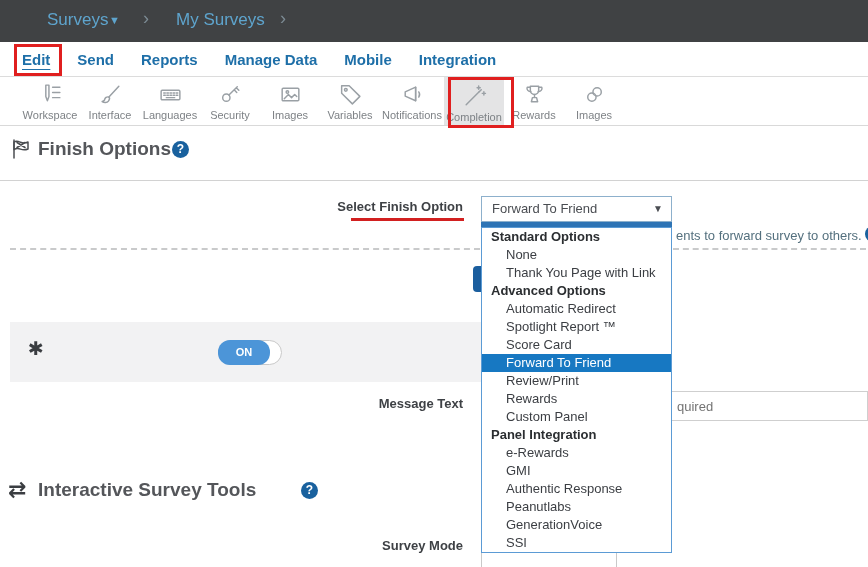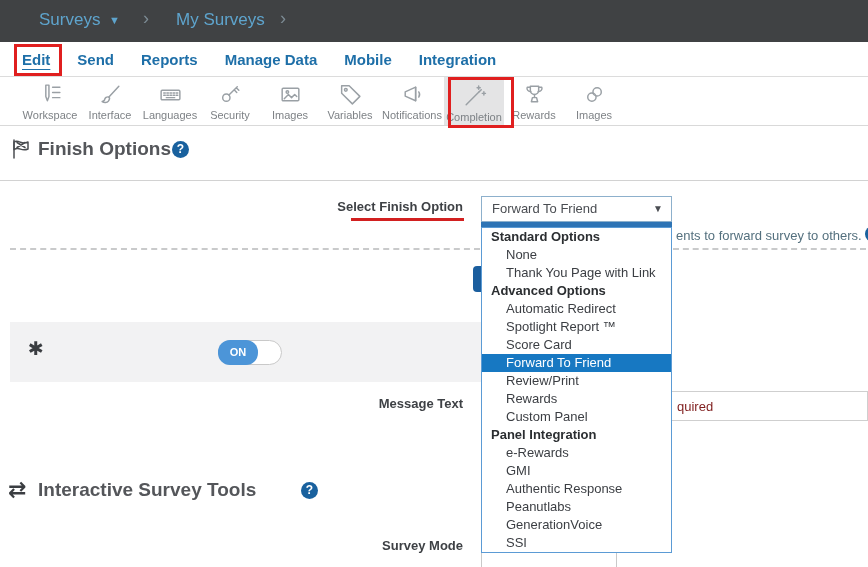--- a/index.html
+++ b/index.html
@@ -61,38 +61,38 @@
 
   
   #hidden-save-button{position:absolute;left:473px;top:266px;width:96px;height:26px;background:#1B5E9E;border-radius:4px;z-index:10;cursor:pointer;}
 
   
   #validation-header{position:absolute;left:10px;top:322px;width:662px;height:60px;background:#F2F2F3;z-index:1;}
   #validation-asterisk{position:absolute;left:28px;top:337px;font-size:19px;color:#3A3D41;z-index:2;}
   #validation-title{position:absolute;left:54px;top:340px;font-size:17px;font-weight:700;color:#505356;z-index:2;}
   #validation-toggle{position:absolute;left:218px;top:340px;width:64px;height:25px;background:#fff;border:1px solid #c9c9c9;
     border-radius:13px;box-sizing:border-box;z-index:2;cursor:pointer;}
-  #validation-toggle .on{position:absolute;left:-1px;top:-1px;width:40px;height:25px;background:#4C95D8;border-radius:12px;
+  #validation-toggle .on{position:absolute;left:-1px;top:-1px;width:52px;height:25px;background:#4C95D8;border-radius:12px;
     color:#fff;font-size:11px;font-weight:700;text-align:center;line-height:25px;}
 
   #message-input{position:absolute;left:481px;top:391px;width:387px;height:30px;background:#fff;
     border:1px solid #cfcfcf;box-sizing:border-box;z-index:8;cursor:text;}
-  #message-input .frag{position:absolute;left:195px;top:7px;font-size:13px;color:#7f1d1d;}
+  #message-input .frag{position:absolute;left:195px;top:7px;font-size:13px;color:#737373;}
 
   
   #surveymode-select{position:absolute;left:481px;top:551px;width:136px;height:22px;background:#fff;
     border:1px solid #c9c9c9;box-sizing:border-box;z-index:8;cursor:pointer;}
 </style>
 </head>
 <body>
 
 <div id="app">
 
   <div id="topbar">
-    <span class="crumb" style="left:39px">Surveys</span>
+    <span class="crumb" style="left:47px">Surveys</span>
     <span class="crumb-caret" style="left:109px">▼</span>
     <span class="crumb-sep" style="left:143px">›</span>
     <span class="crumb" style="left:176px">My Surveys</span>
     <span class="crumb-sep" style="left:280px">›</span>
   </div>
 
   <div id="navbar">
     <div id="nav-tabs">
         <span class="tab active">Edit</span>
         <span class="tab">Send</span>

